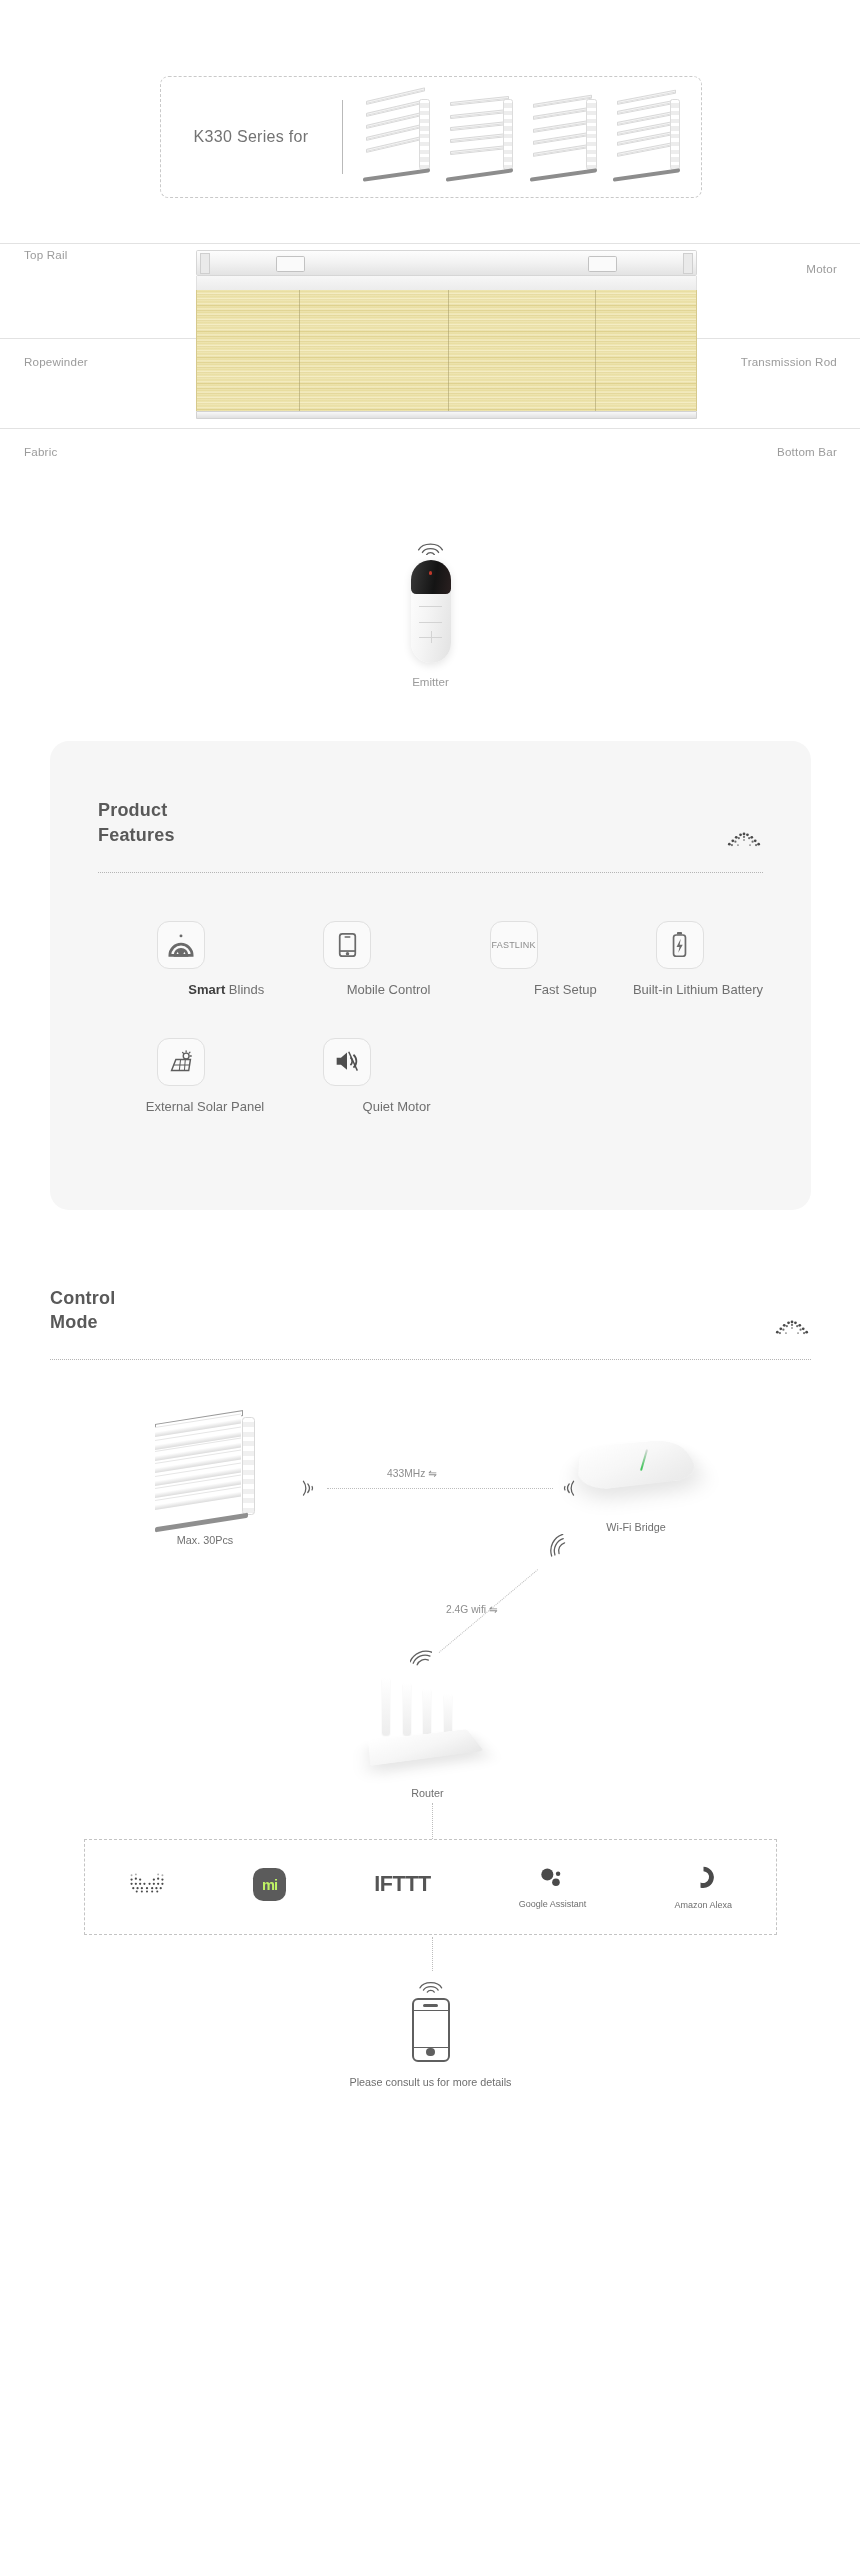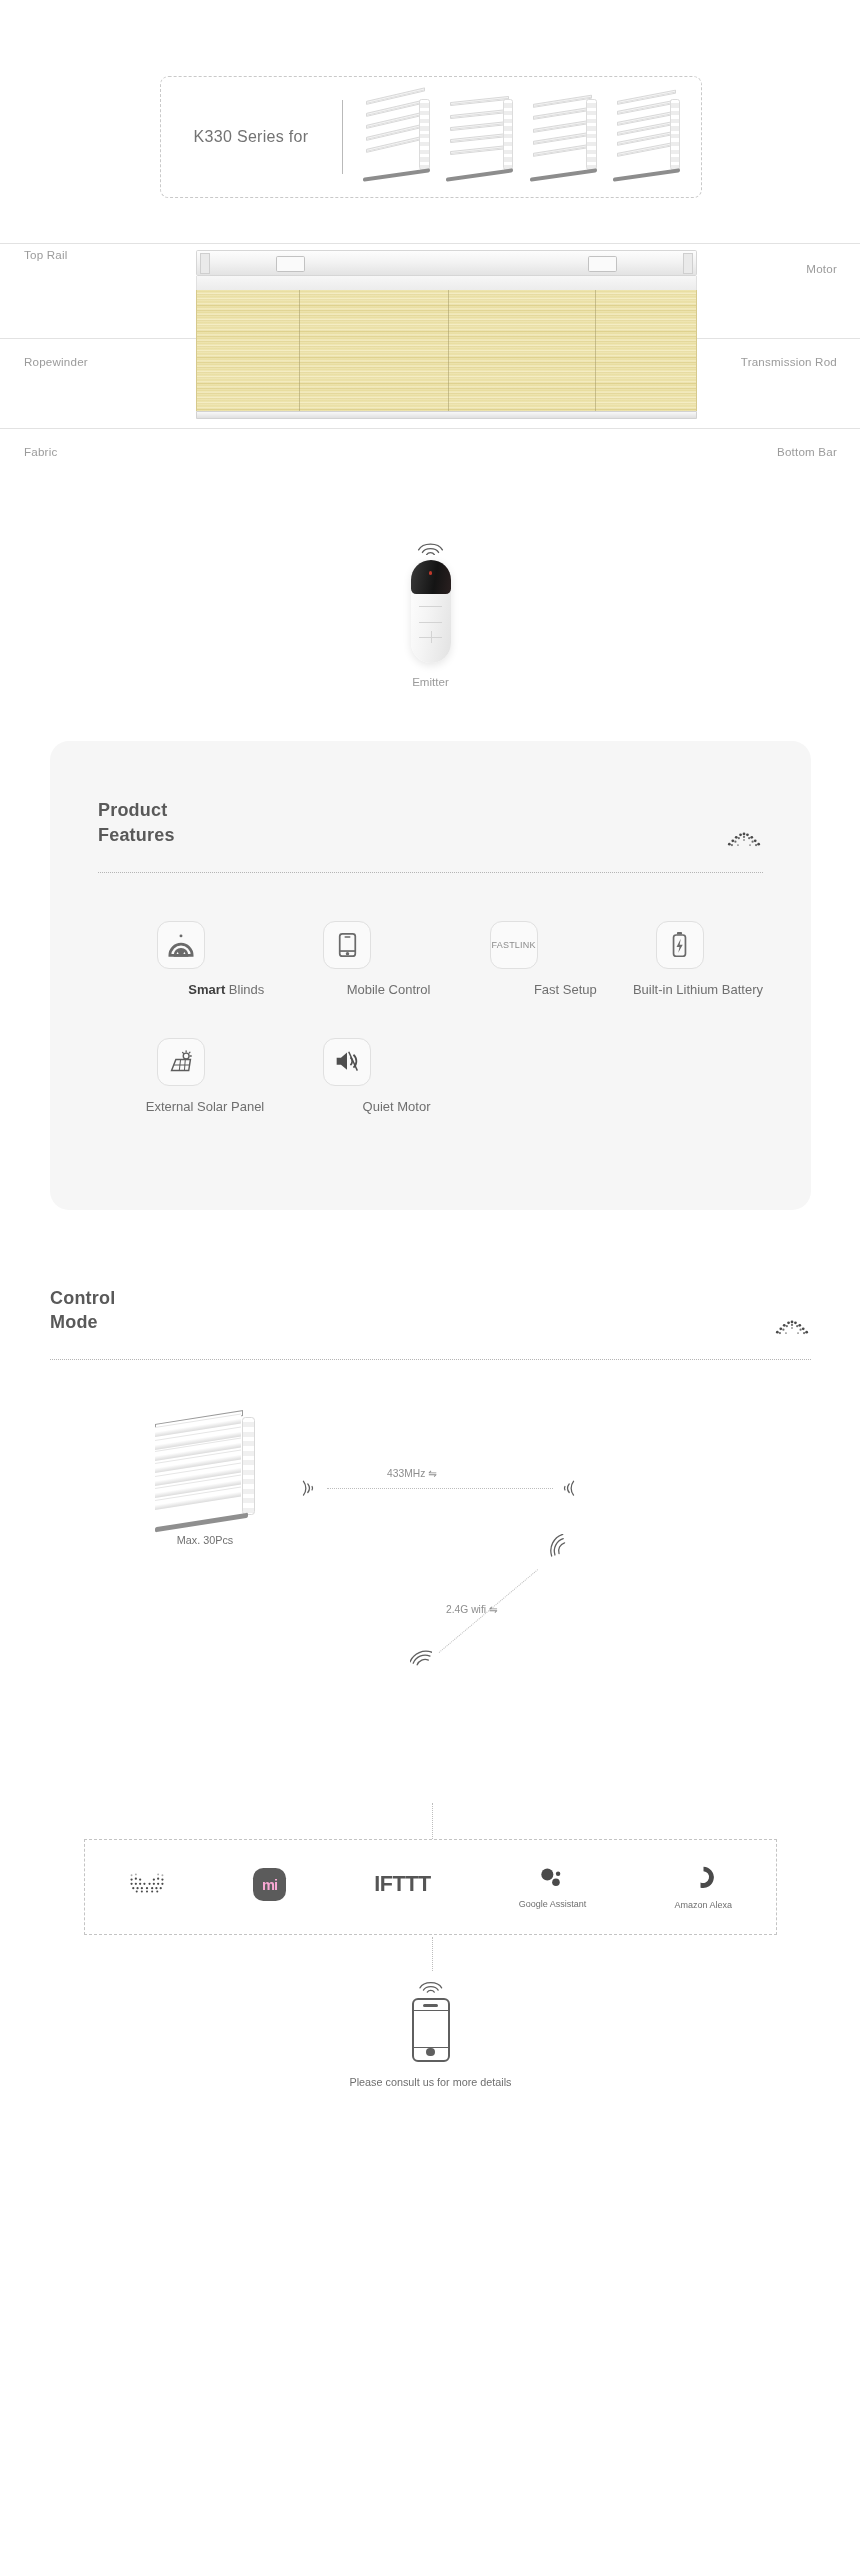--- a/index.html
+++ b/index.html
@@ -186,21 +186,21 @@
   .platform-box {
     position: absolute; left: 34px; right: 34px; top: 441px; height: 96px;
     border: 0.9px dashed #c4c4c4;
     display: flex; align-items: center; justify-content: space-around;
   }
   .plat { text-align: center; }
   .plat-name { font-size: 9px; color: #6f6f6f; margin-top: 5.2px; }
   .ifttt-logo { font-size: 21.5px; font-weight: bold; color: #555; letter-spacing: -0.4px; font-family: "Liberation Sans", sans-serif; }
   .mi-logo {
     width: 33px; height: 33px; border-radius: 10.3px; background: #5b5b5b;
-    color: #f9a8d4; display: flex; align-items: center; justify-content: center;
+    color: #bef264; display: flex; align-items: center; justify-content: center;
     font-size: 14.6px; font-weight: bold; letter-spacing: -0.9px;
   }
 
   
   .phone-node { position: absolute; left: 0; right: 0; top: 579px; text-align: center; }
   .phone { width: 38px; height: 64px; margin: 0 auto; border: 2.2px solid #5f5f5f; border-radius: 6px; position: relative; }
   .phone .speaker { position: absolute; top: 4.3px; left: 50%; margin-left: -7.7px; width: 15.5px; height: 2.6px; background: #5f5f5f; border-radius: 1.7px; }
   .phone .scr { position: absolute; top: 10.3px; left: 0; right: 0; height: 38px; border-top: 1.7px solid #5f5f5f; border-bottom: 1.7px solid #5f5f5f; }
   .phone .home { position: absolute; bottom: 3.4px; left: 50%; margin-left: -4.3px; width: 8.6px; height: 8.6px; border-radius: 50%; background: #5f5f5f; }
 
@@ -477,38 +477,55 @@
     <div class="dotline" style="left:277px; top:90px; width:226px;"></div>
     <div class="link-label" style="left:337px; top:69px;">433MHz  ⇋</div>
     <div class="sig" style="left:508px; top:79px; transform:scaleX(-1);">
       <svg width="19" height="22.4" viewBox="0 0 22 26">
         <path d="M4 5 A13 13 0 0 1 4 21"></path>
         <path d="M9 8 A8 8 0 0 1 9 18"></path>
         <path d="M14 11 A4 4 0 0 1 14 15"></path>
       </svg>
     </div>
 
+    <div class="node" style="left:530px; top:26px;">
+      <div class="bridge">
+        <div class="plate"></div>
+        <div class="led-line"></div>
+      </div>
+      <div class="node-caption" style="margin-top:22.4px">Wi-Fi Bridge</div>
+    </div>
     <div class="sig" style="left:496px; top:136px;">
       <svg width="22.4" height="22.4" viewBox="0 0 26 26">
         <path d="M3 23 A20 20 0 0 1 23 3" transform="rotate(-18 13 13)"></path>
         <path d="M7 23 A15 15 0 0 1 22 8" transform="rotate(-18 13 13)"></path>
         <path d="M12 23 A10 10 0 0 1 22 13" transform="rotate(-18 13 13)"></path>
       </svg>
     </div>
 
     <div class="dotline-d" style="left:389px; top:254px; width:129px; transform:rotate(-40deg);"></div>
     <div class="link-label" style="left:396px; top:205px;">2.4G wifi  ⇋</div>
     <div class="sig" style="left:360px; top:248px;">
       <svg width="22.4" height="22.4" viewBox="0 0 26 26">
         <path d="M3 23 A20 20 0 0 1 23 3" transform="rotate(22 13 13)"></path>
         <path d="M7 23 A15 15 0 0 1 22 8" transform="rotate(22 13 13)"></path>
         <path d="M12 23 A10 10 0 0 1 22 13" transform="rotate(22 13 13)"></path>
       </svg>
     </div>
 
+    <div class="node" style="left:313px; top:274px;">
+      <div class="router">
+        <div class="ant a1"></div>
+          <div class="ant a2"></div>
+          <div class="ant a3"></div>
+          <div class="ant a4"></div>
+        <div class="deck"></div>
+      </div>
+      <div class="node-caption" style="margin-top:12px">Router</div>
+    </div>
 
     <div class="dotline" style="left:382px; top:405px; width:0; border-left:0.9px dotted #bdbdbd; height:36px; border-top:0;"></div>
 
     <div class="platform-box">
 
       <div class="plat">
         <svg width="36" height="26" viewBox="0 0 42 30">
           <g fill="#4a4a4a">
             <circle cx="3" cy="6" r="1.1" opacity=".45"></circle>
               <circle cx="8" cy="5" r="1.1" opacity=".45"></circle>

